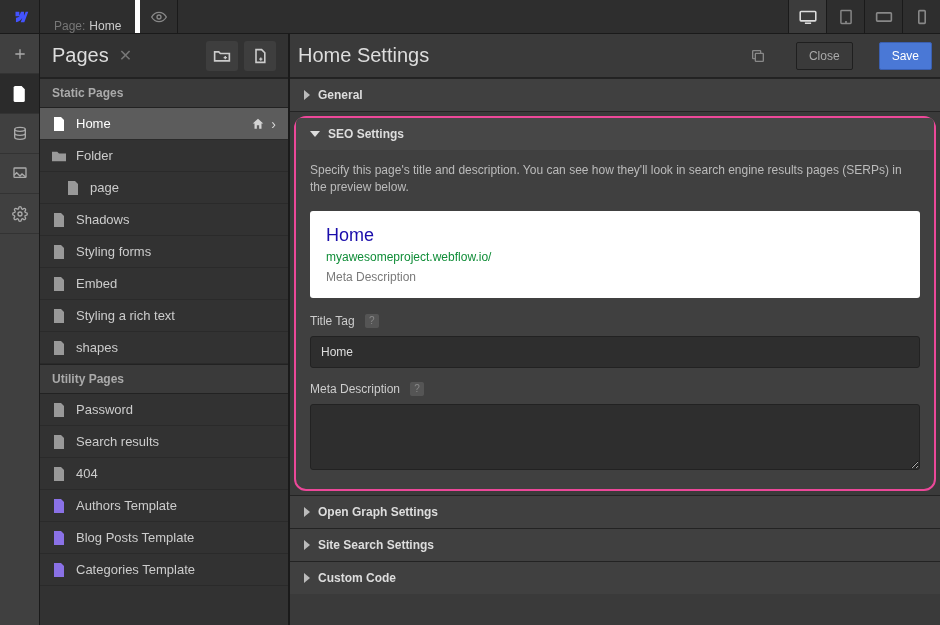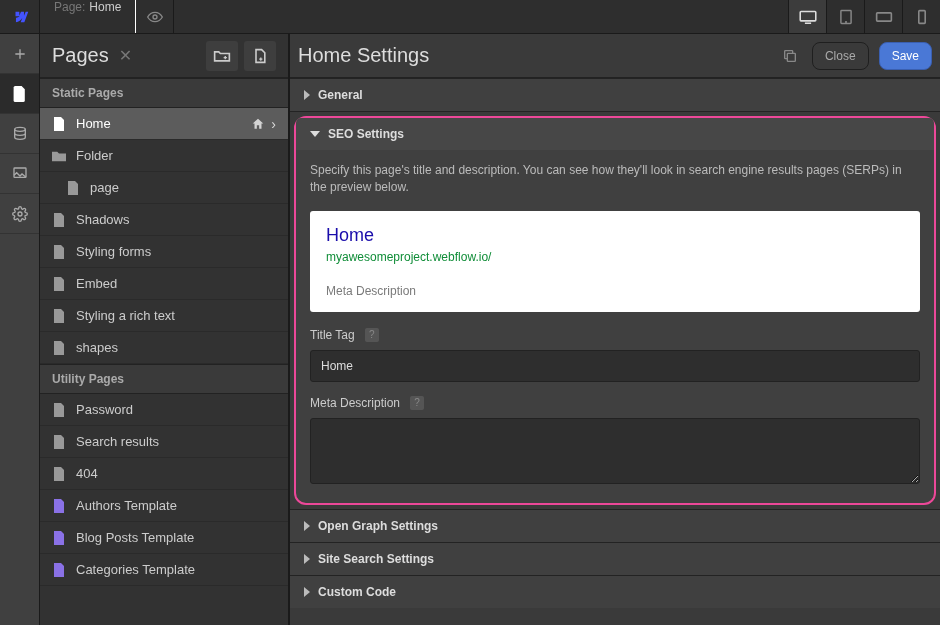--- a/index.html
+++ b/index.html
@@ -4,21 +4,21 @@
 <style>
   * { box-sizing: border-box; margin: 0; padding: 0; }
   html, body { width: 940px; height: 625px; overflow: hidden; font-family: -apple-system, BlinkMacSystemFont, "Segoe UI", Arial, sans-serif; background: #2b2b2b; color: #bbb; }
   body { display: flex; flex-direction: column; }
 
   
   .topbar { height: 34px; background: #2e2e2e; border-bottom: 1px solid #1a1a1a; display: flex; align-items: center; }
   .topbar .left { display: flex; align-items: center; height: 100%; }
   .wf-logo { width: 40px; height: 100%; display: flex; align-items: center; justify-content: center; border-right: 1px solid #1a1a1a; }
   .wf-logo svg { width: 18px; height: 18px; }
-  .page-label { padding: 0 14px; font-size: 12px; color: #777; display: flex; align-items: flex-start; height: 100%; border-right: 1px solid #ffffff; }
+  .page-label { padding: 0 14px; font-size: 12px; color: #777; display: flex; align-items: flex-end; height: 100%; border-right: 5px solid #ffffff; }
   .page-label .val { color: #ccc; margin-left: 4px; }
   .preview-btn { width: 38px; height: 100%; display:flex; align-items:center; justify-content:center; border-right:1px solid #1a1a1a; color:#888; }
   .topbar .right { margin-left: auto; display: flex; align-items: center; height: 100%; }
   .device-btn { width: 38px; height: 100%; display: flex; align-items: center; justify-content: center; border-left: 1px solid #1a1a1a; color: #888; }
   .device-btn.active { background: #3c3c3c; color: #ddd; }
 
   
   .main { flex: 1; display: flex; min-height: 0; }
 
   
@@ -44,40 +44,40 @@
   ul.items li.cms .pic { color:#8a71e6; }
   ul.items li .tail { margin-left:auto; display:flex; align-items:center; gap:6px; color:#e0e0e0; }
   ul.items li .tail .home { opacity:.9; }
   .chev { font-size:14px; color:#d8d8d8; }
 
   
   .settings { flex:1; background:#3a3a3a; border-left:1px solid #1a1a1a; display:flex; flex-direction:column; min-width:0; }
   .settings-head { height:44px; display:flex; align-items:center; padding:0 8px; border-bottom:1px solid #222; gap:10px; }
   .settings-head h1 { font-size:20px; color:#ddd; font-weight:400; flex:1; }
   .settings-head .dupe { color:#888; width:24px; height:24px; display:flex; align-items:center; justify-content:center; cursor:pointer; }
-  .settings-head .btn { padding:6px 12px; font-size:12px; border-radius:8px; border:1px solid #1f1f1f; background:#3a3a3a; color:#aaa; cursor:pointer; }
+  .settings-head .btn { padding:6px 12px; font-size:12px; border-radius:2px; border:1px solid #1f1f1f; background:#3a3a3a; color:#aaa; cursor:pointer;margin-left:16px; }
   .settings-head .btn.primary { background:#4a78d6; border-color:#3a5fb0; color:#fff; }
 
   .acc-item { border-top:1px solid #232323; }
   .acc-head { height:28px; display:flex; align-items:center; gap:8px; padding:16px 14px; background:#474747; font-size:12px; font-weight:700; color:#ddd; cursor:pointer; }
   .acc-head.dark { background:#404040; }
   .tri { width:0; height:0; display:inline-block; }
   .tri.right { border-top:5px solid transparent; border-bottom:5px solid transparent; border-left:6px solid #bbb; }
   .tri.down { border-left:5px solid transparent; border-right:5px solid transparent; border-top:6px solid #ddd; }
 
   
   .seo-block { margin:4px; border:2px solid #ec4899; border-radius:12px; background:#404040; padding-bottom:10px; }
   .seo-block .acc-head { border-radius:5px 5px 0 0; }
   .seo-body { padding: 12px 14px 2px 14px; font-size:12px; color:#bbb; }
   .seo-body p.desc { line-height:1.45; margin-bottom:14px; }
   .field-label { font-size:12px; color:#ccc; margin-bottom:8px; display:flex; align-items:center; gap:10px; }
   .help { width:14px; height:14px; display:inline-flex; align-items:center; justify-content:center; font-size:10px; color:#888; background:#555; border-radius:2px; cursor:pointer; }
   .serp { background:#fff; border-radius:3px; padding:14px 16px; margin-bottom:16px; }
   .serp .title { color:#1a0dab; font-size:18px; margin-bottom:4px; }
-  .serp .url { color:#108d38; font-size:12px; margin-bottom:20px; }
+  .serp .url { color:#108d38; font-size:12px; margin-bottom:6px; }
   .serp .meta { color:#7a7a7a; font-size:12px; }
   input.txt, textarea.txt { width:100%; background:#2e2e2e; border:1px solid #222; border-radius:3px; color:#ddd; font-size:12px; padding:8px 10px; font-family:inherit; }
   textarea.txt { height:66px; resize: both; }
   .fgroup { margin-bottom:14px; }
 
   svg { display:block; }
 </style>
 </head>
 <body>
 

